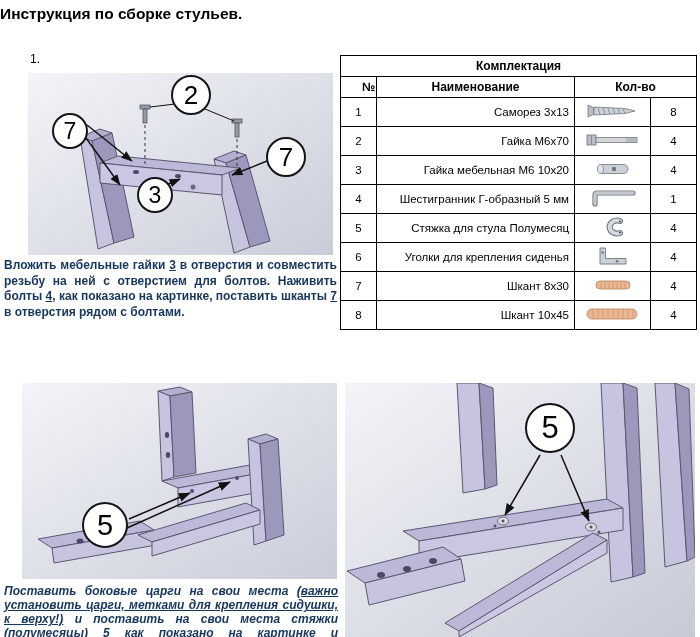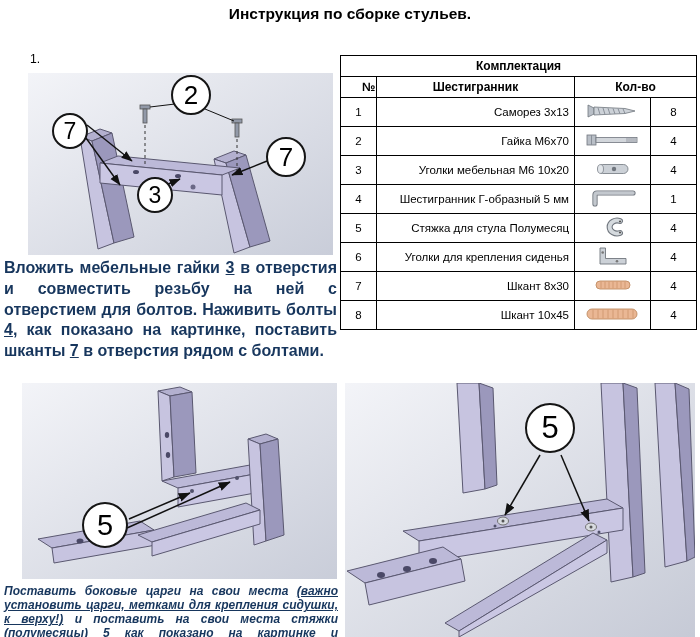--- a/index.html
+++ b/index.html
@@ -1,28 +1,28 @@
 <!DOCTYPE html>
 <html><head>
 <meta charset="utf-8">
 <style>
   * { margin:0; padding:0; box-sizing:border-box; }
   html,body { background:#fff; }
   body { font-family:"Liberation Sans", sans-serif; }
   .page { position:relative; width:700px; height:637px; background:#fff; overflow:hidden; }
-  .title { position:absolute; top:5px; left:0; width:100%; text-align:center;
+  .title { position:absolute; top:5px; left:0; width:100%; text-align:left;
            font-size:15.5px; font-weight:bold; color:#000; }
   .step-heading { position:absolute; left:30px; top:52px; font-size:12.2px; color:#000;
                   display:flex; gap:15px; }
   .diagram { position:absolute; }
   .diagram svg.scene { position:absolute; left:0; top:0; }
   .callout { position:absolute; background:#fff; border:2px solid #151515; border-radius:50%;
              display:flex; align-items:center; justify-content:center; color:#000;
              font-family:"Liberation Sans", sans-serif; z-index:5; }
-  .instr { position:absolute; color:#17365d; font-size:16px; font-weight:600;
+  .instr { position:absolute; color:#17365d; font-size:12px; font-weight:600;
            line-height:1.3; text-align:justify; }
   .instr2 { font-size:12px; line-height:1.18;font-style:italic; }
   .instr .ref { font-weight:700; text-decoration:underline; }
   table.parts { position:absolute; left:340px; top:55px; width:356px;
                 border-collapse:collapse; font-size:11.5px; color:#000; table-layout:fixed; }
   table.parts th, table.parts td { border:1px solid #000; padding:2px 5px; overflow:hidden; }
   table.parts th { font-weight:bold; font-size:12px; padding:3px 21px; }
   td.td-num { text-align:center; height:29px; }
   td.td-name { text-align:right; }
   td.td-icon { text-align:center; vertical-align:middle; }
@@ -107,21 +107,21 @@
         <col style="width:198px">
         <col style="width:76px">
         <col style="width:46px">
       </colgroup>
     <thead>
       <tr>
         <th colspan="4">Комплектация</th>
       </tr>
       <tr>
         <th>№</th>
-        <th>Шестигранник</th>
+        <th>Наименование</th>
         <th colspan="2">Кол-во</th>
       </tr>
     </thead>
     <tbody>
       <tr>
         <td class="td-num">1</td>
         <td class="td-name">Саморез 3х13</td>
         <td class="td-icon">
           <svg width="56" height="18" viewBox="0 0 56 18">
             <polygon points="3,3 9,6 9,12 3,15" fill="#b9bfc7" stroke="#70767e" stroke-width="0.8"></polygon>
@@ -139,21 +139,21 @@
             <rect x="2" y="4" width="9" height="10" fill="#b9bfc7" stroke="#70767e" stroke-width="0.8"></rect>
             <line x1="6.5" y1="4" x2="6.5" y2="14" stroke="#8a9099"></line>
             <rect x="11" y="6.5" width="41" height="5" fill="#d2d6db" stroke="#70767e" stroke-width="0.8"></rect>
             <path d="M42,6.5 V11.5 M44,6.5 V11.5 M46,6.5 V11.5 M48,6.5 V11.5 M50,6.5 V11.5" stroke="#8a9099" stroke-width="0.8"></path>
           </svg>
         </td>
         <td class="td-qty">4</td>
       </tr>
       <tr>
         <td class="td-num">3</td>
-        <td class="td-name">Уголки мебельная М6 10х20</td>
+        <td class="td-name">Гайка мебельная М6 10х20</td>
         <td class="td-icon">
           <svg width="46" height="18" viewBox="0 0 46 18">
             <rect x="8" y="4.5" width="30" height="9" rx="4.5" fill="#ccd1d7" stroke="#70767e" stroke-width="0.8"></rect>
             <ellipse cx="10.5" cy="9" rx="3" ry="4.4" fill="#e2e6ea" stroke="#70767e" stroke-width="0.7"></ellipse>
             <circle cx="24" cy="9" r="2.2" fill="#70767e"></circle>
           </svg>
         </td>
         <td class="td-qty">4</td>
       </tr>
       <tr>

